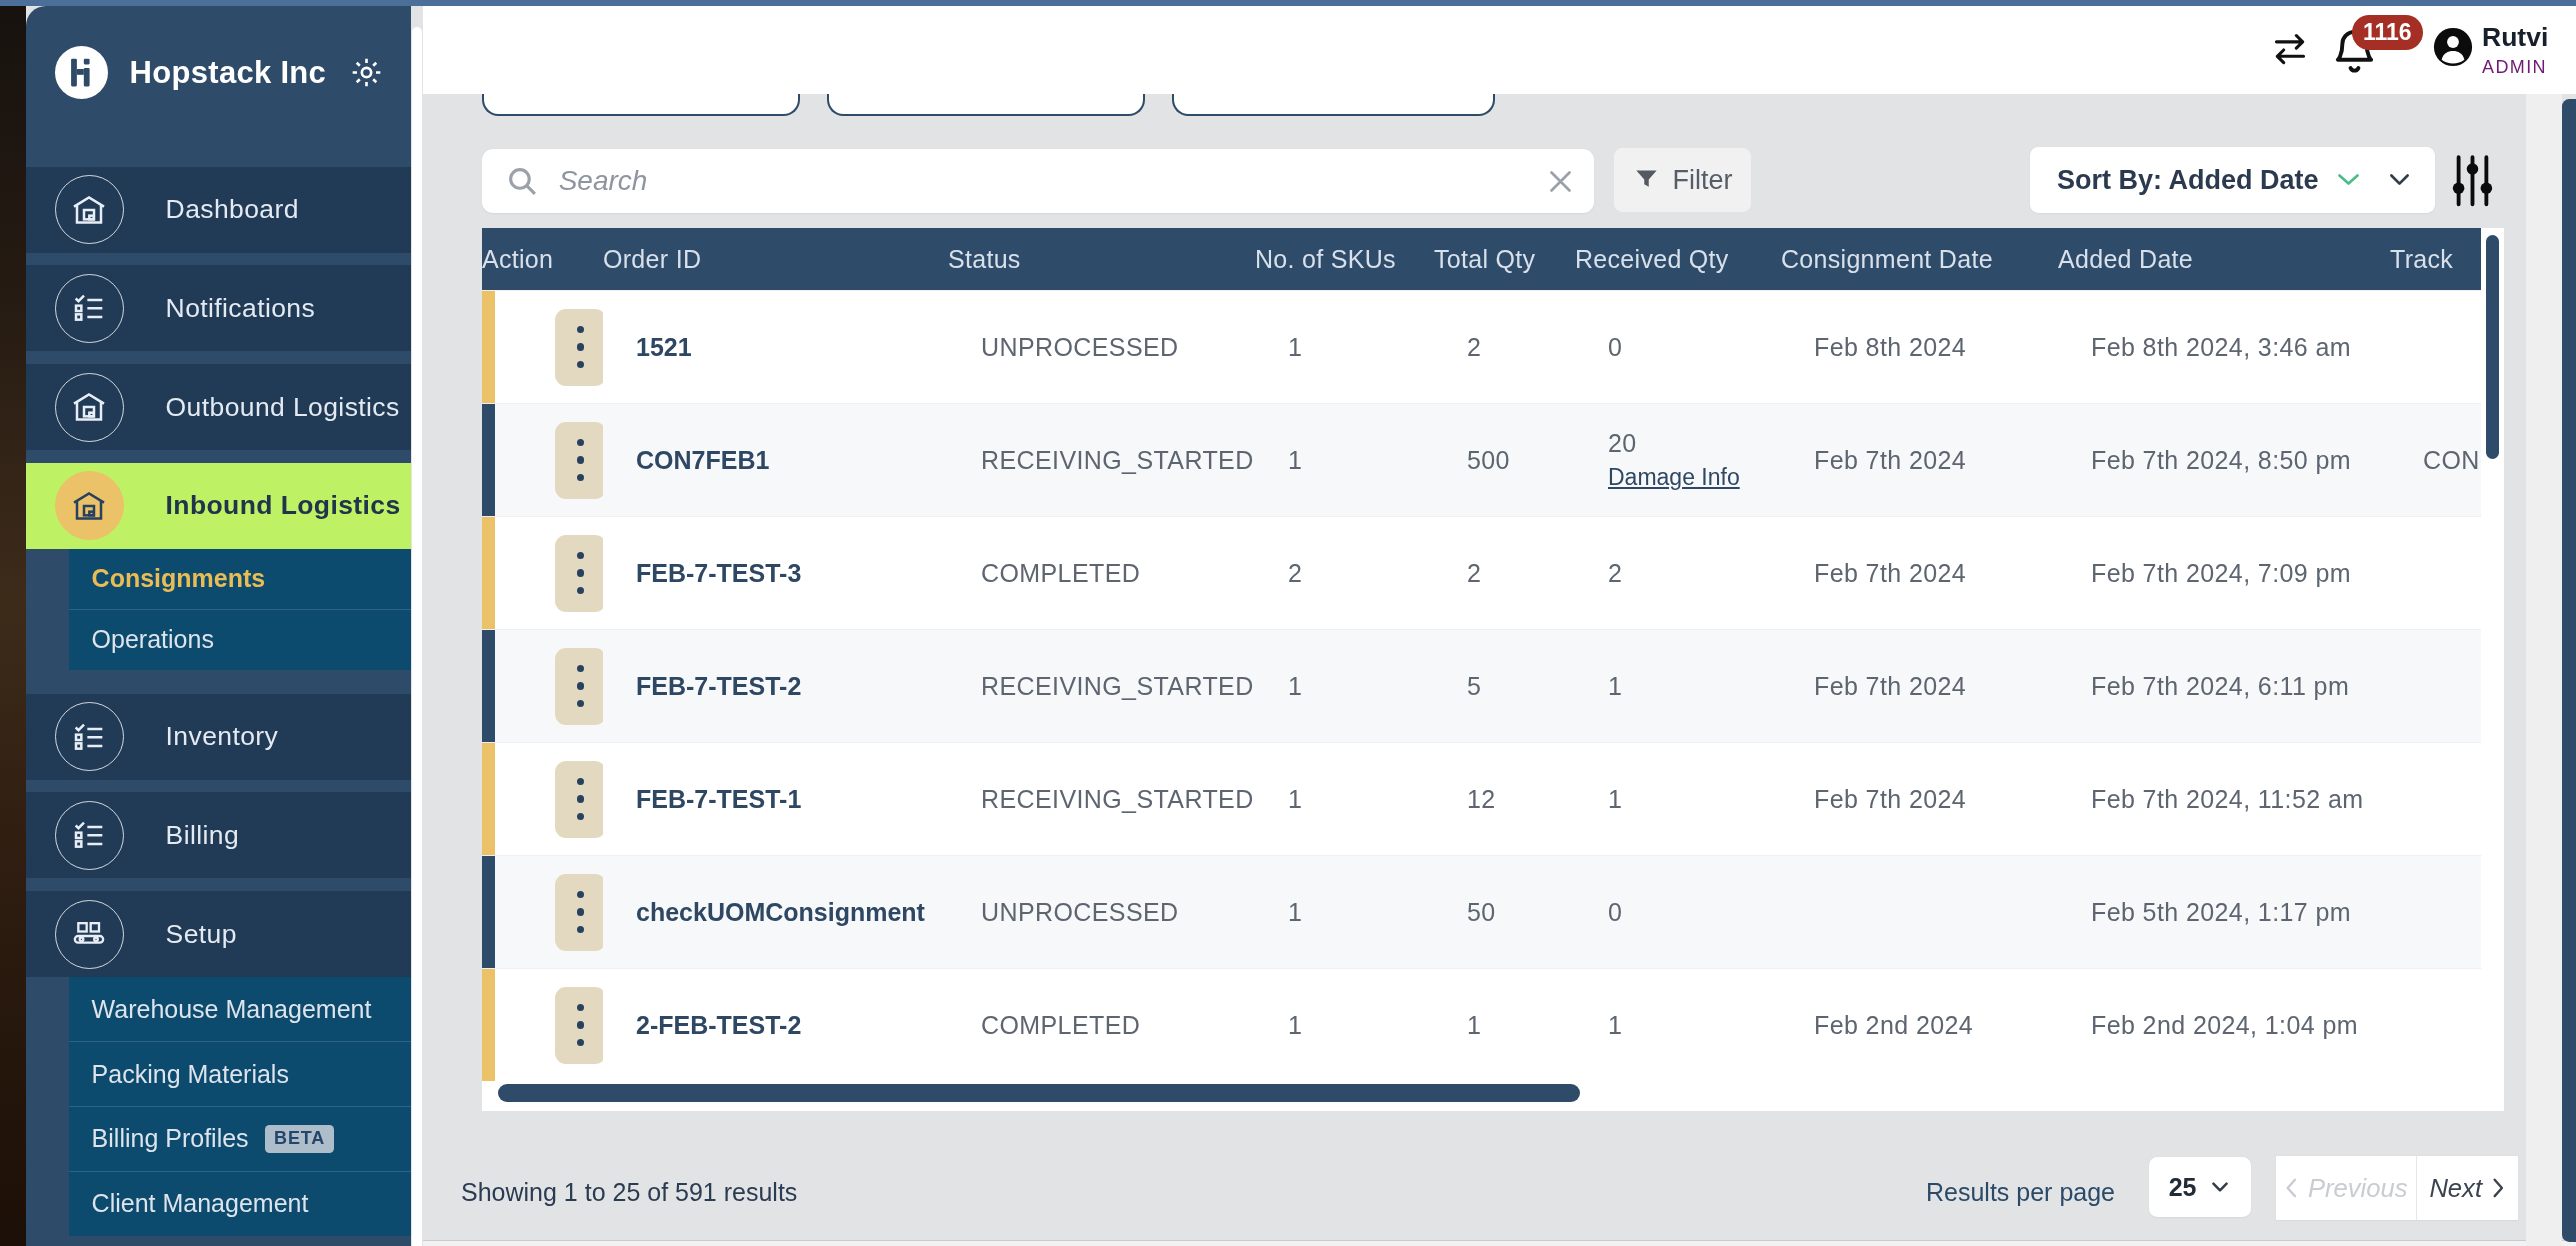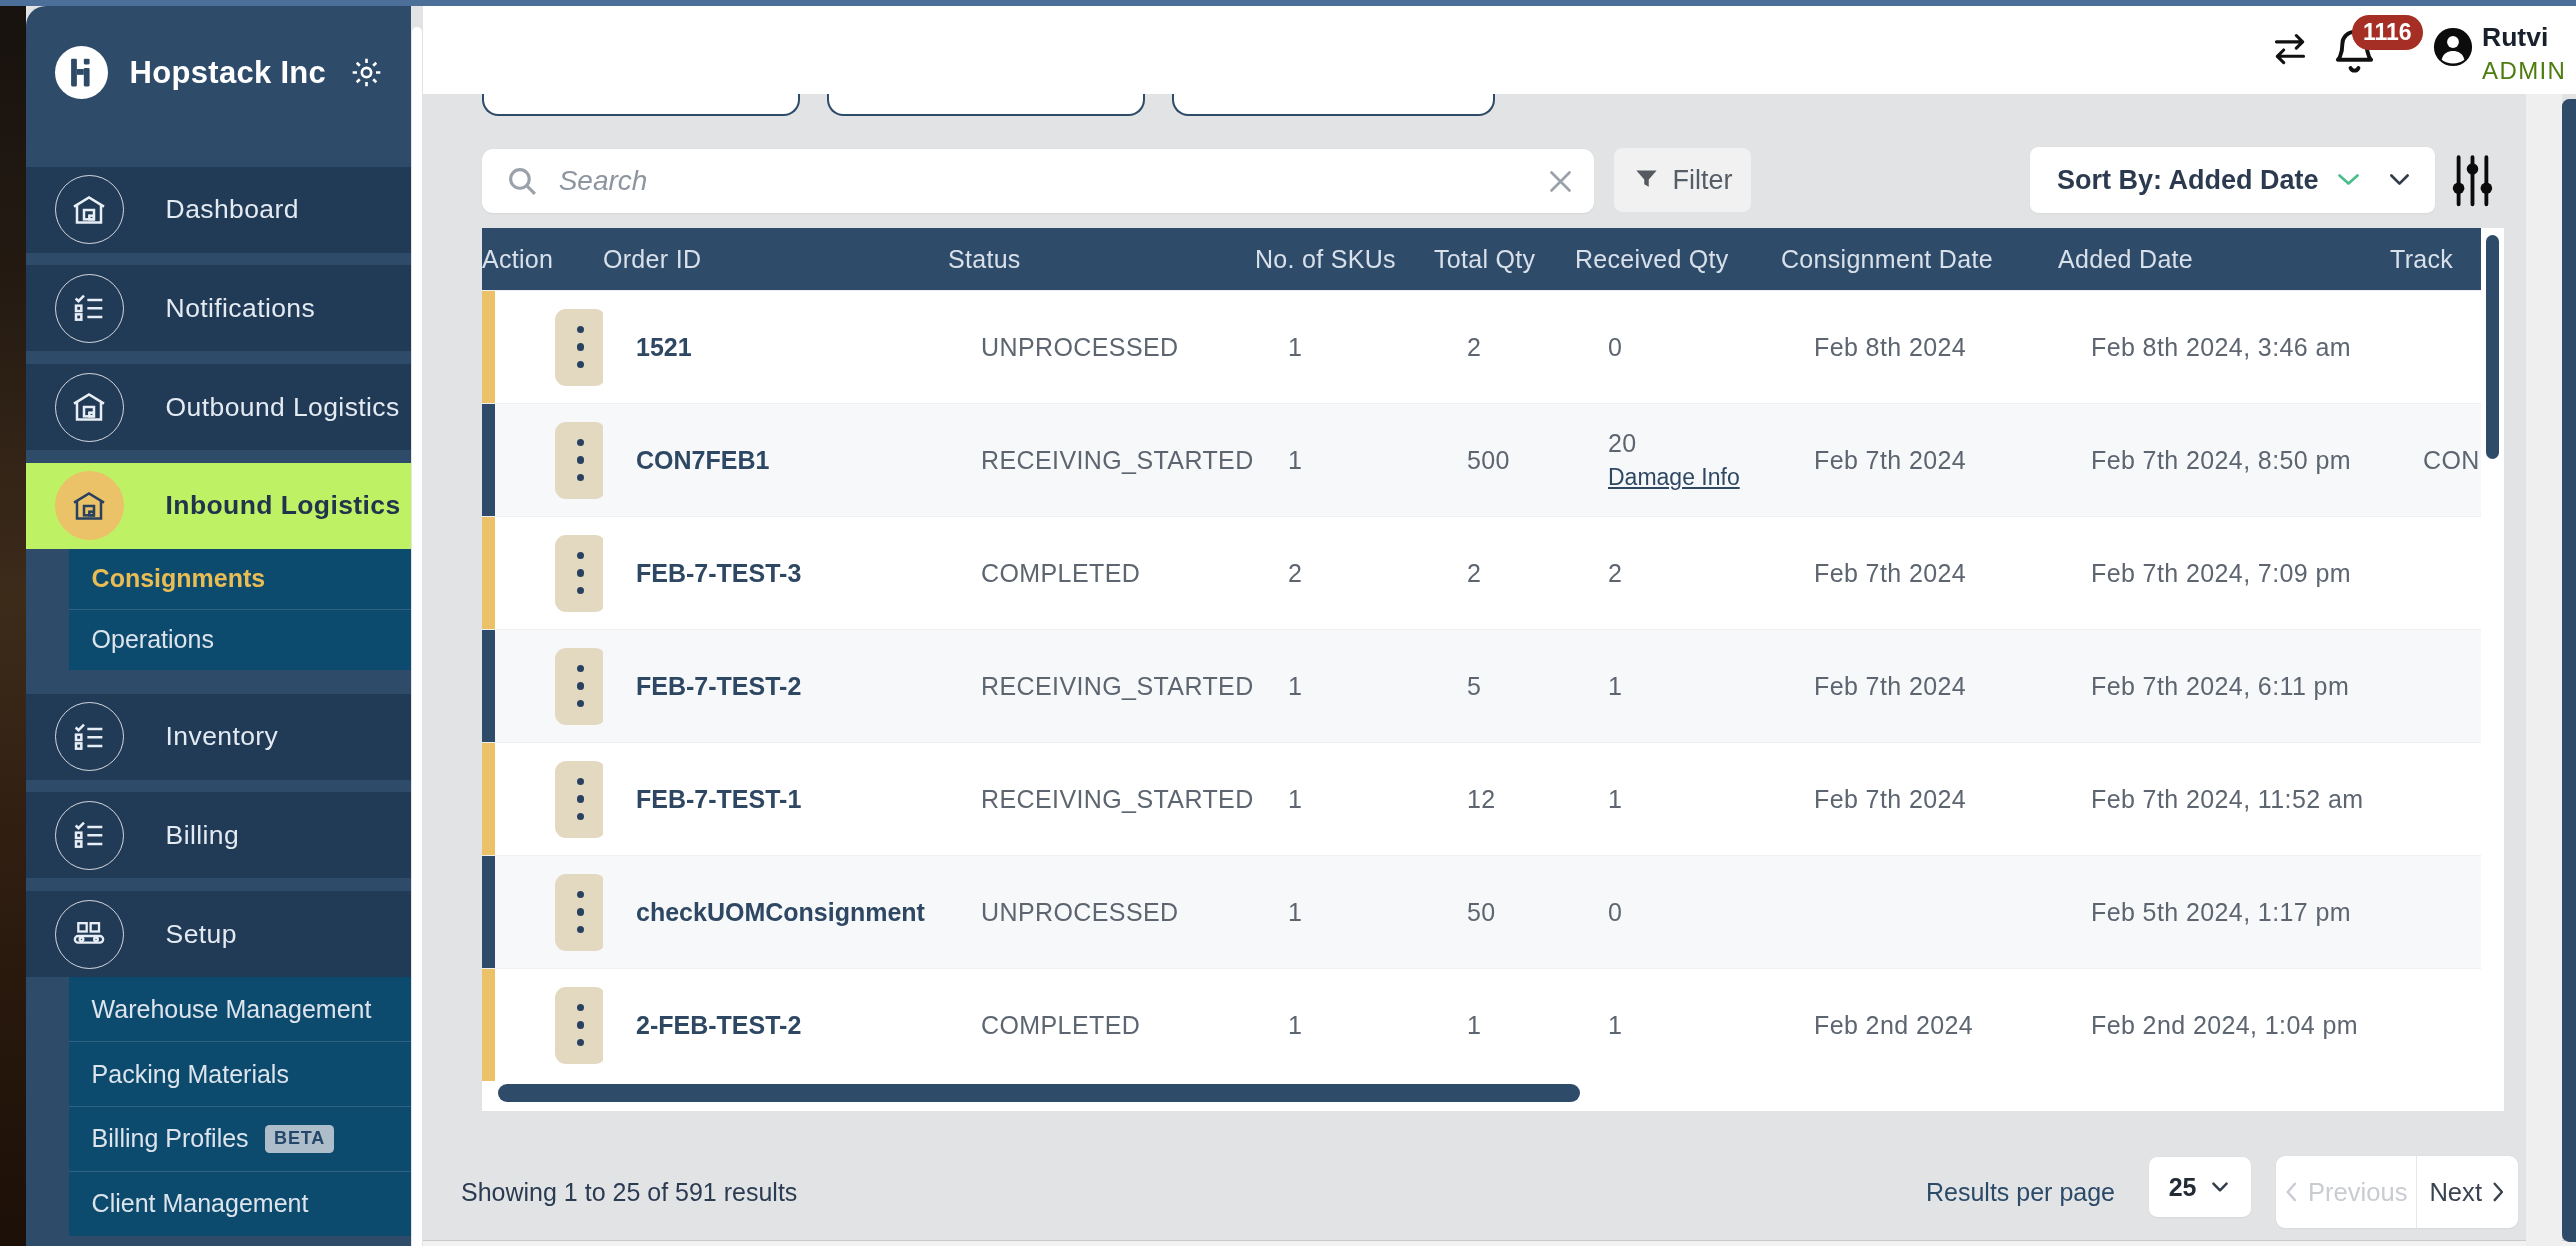--- a/index.html
+++ b/index.html
@@ -54,21 +54,21 @@
   .cutbox.b2 { left:404px; width:318px; }
   .cutbox.b3 { left:749px; width:323px; }
 
   .top-icons { position:absolute; top:0; left:0; width:2153px; height:94px; z-index:12; }
   .swap-icon { position:absolute; left:1848px; top:31px; width:38px; height:37px; color:#111; cursor:pointer; }
   .bell-icon { position:absolute; left:1908px; top:25.6px; width:47px; height:51px; color:#111; cursor:pointer; }
   .notif-badge { position:absolute; left:1929px; top:14.6px; min-width:58px; height:35px; background:#a52f24; color:#fff;
     font-size:23px; font-weight:700; border-radius:17.3px; display:flex; align-items:center; justify-content:center; padding:0 11px;text-align:center; }
   .avatar { position:absolute; left:2010px; top:27px; width:40px; height:40px; color:#111; cursor:pointer; }
   .user-name { position:absolute; left:2059px; top:22px; font-size:26.5px; font-weight:600; color:#17202b; }
-  .user-role { position:absolute; left:2059px; top:57px; font-size:24px; font-weight:500; color:#4d7c0f; letter-spacing:1.4px; }
+  .user-role { position:absolute; left:2059px; top:57px; font-size:18px; font-weight:500; color:#701a75; letter-spacing:1.4px; }
 
   
   .searchbar { position:absolute; left:59px; top:149px; width:1112px; height:64px; background:#ffffff; border-radius:11px;
     display:flex; align-items:center; padding:0 20px; box-shadow:0 0.9px 1.8px rgba(0,0,0,.06); }
   .search-glass { width:33px; height:33px; color:#9aa1ab; flex:0 0 auto; margin-left:3.7px; }
   .searchbar input { border:none; outline:none; flex:1; margin-left:20px; font-size:28px; color:#3a4450;
     font-family:"Liberation Sans", sans-serif; background:transparent; }
   .searchbar input::placeholder { color:#8d95a0; font-style:italic; }
   .search-clear { width:27px; height:27px; color:#9aa1ab; flex:0 0 auto; cursor:pointer; }
 
@@ -116,22 +116,22 @@
 
   .v-scrollbar { position:absolute; left:2004px; top:7.3px; width:12.8px; height:224px; background:#2f4b6a; border-radius:7.3px; }
   .h-scrollbar { position:absolute; left:15.5px; top:856px; width:1082px; height:18px; background:#2f4b6a; border-radius:9px; }
 
   
   .summary { position:absolute; left:38px; top:1178px; font-size:25px; font-weight:500; color:#2b3c52; }
   .rpp-label { position:absolute; left:1503px; top:1178px; font-size:25px; font-weight:500; color:#2b4a68; }
   .pagesize { position:absolute; left:1726px; top:1157px; width:102px; height:60px; background:#ffffff; border-radius:8.2px;
     display:flex; align-items:center; justify-content:center; gap:12.8px; cursor:pointer; box-shadow:0 0.9px 1.8px rgba(0,0,0,.05); }
   .pagesize .ps-val { font-size:25px; font-weight:600; color:#222b36; }
-  .pager { position:absolute; left:1853px; top:1156px; width:242px; height:72px; background:#ffffff; border-radius:9px;
-    display:flex; overflow:hidden; box-shadow:0 0.9px 1.8px rgba(0,0,0,.05); }
+  .pager { position:absolute; left:1853px; top:1156px; width:242px; height:64px; background:#ffffff; border-radius:1px;
+    display:flex; overflow:hidden; box-shadow:0 0.9px 1.8px rgba(0,0,0,.05);font-style:italic; }
   .pager .prev { width:141px; display:flex; align-items:center; justify-content:center; gap:9px;
     color:#c9ccd1; font-size:25.6px; border-right:0.9px solid #e6e7e9; cursor:default; }
   .pager .next { flex:1; display:flex; align-items:center; justify-content:center; gap:9px;
     color:#3a4350; font-size:25.6px; font-weight:500; cursor:pointer; }
   .pchev { width:14.6px; height:22px; }
 
   .footer-line { position:absolute; left:0; top:1240px; width:2153px; height:1.8px; background:#c9cacc; }
   .footer-bottom { position:absolute; left:0; top:1241px; width:2153px; height:5.5px; background:#f2f2f3; }
 
   

